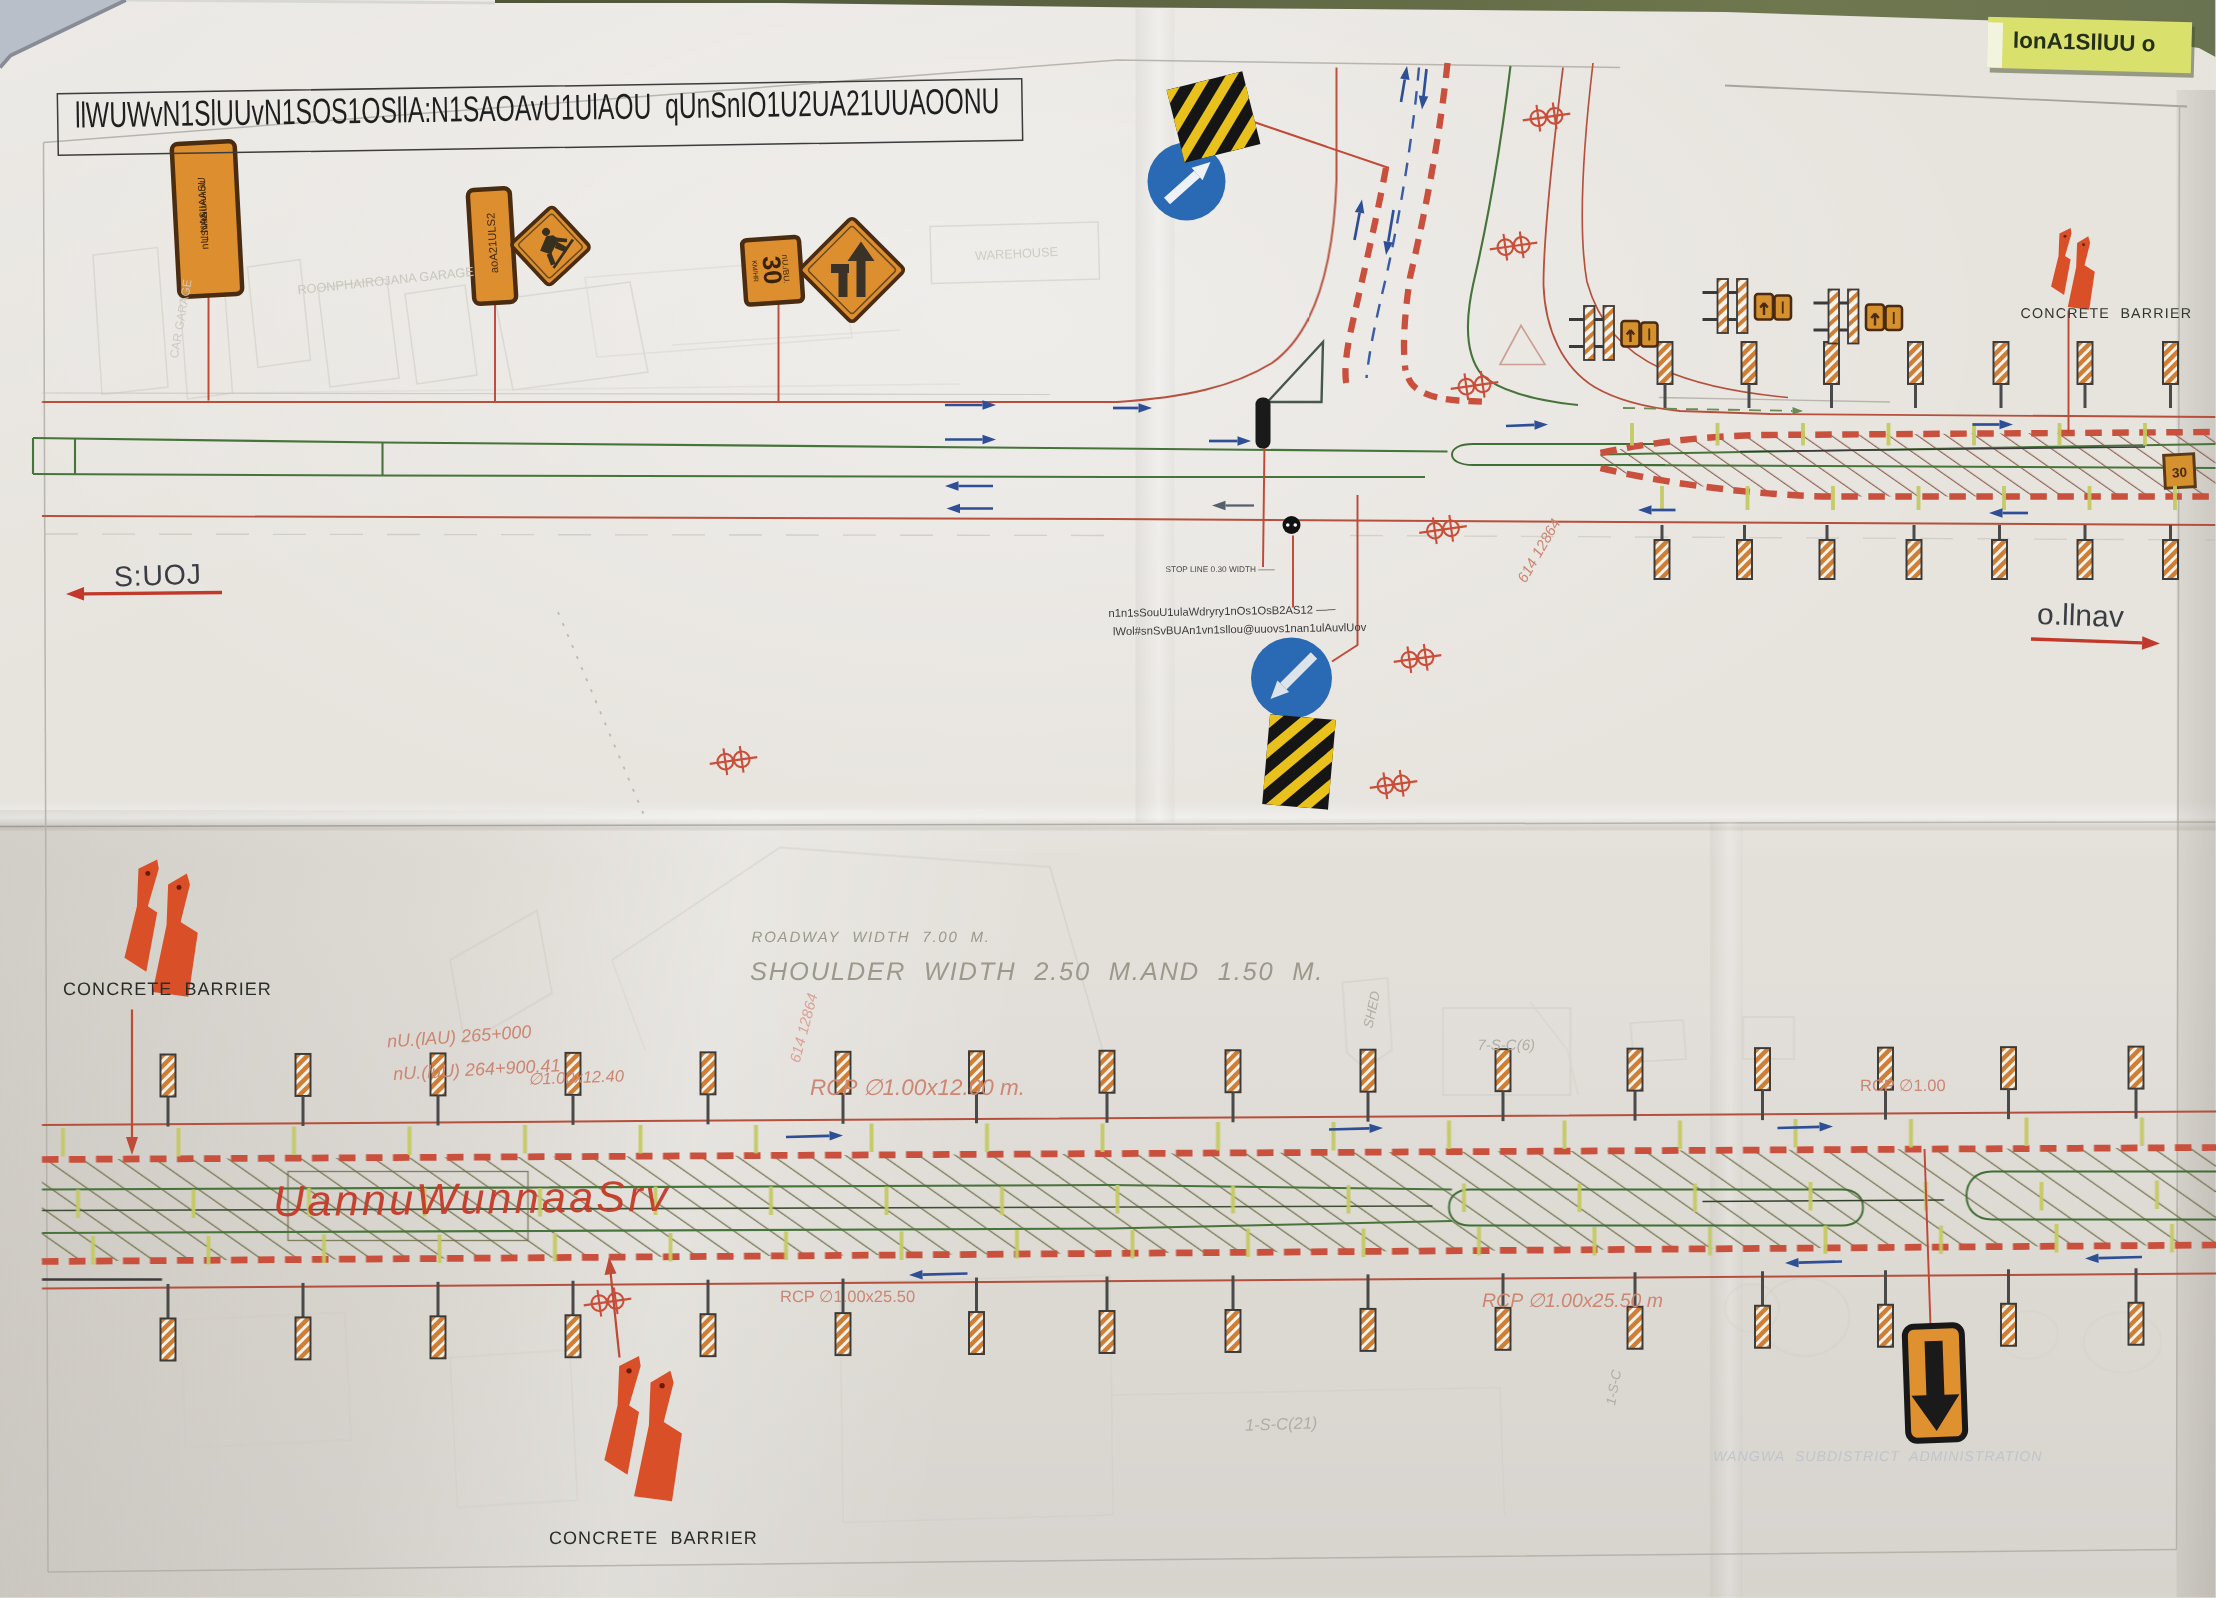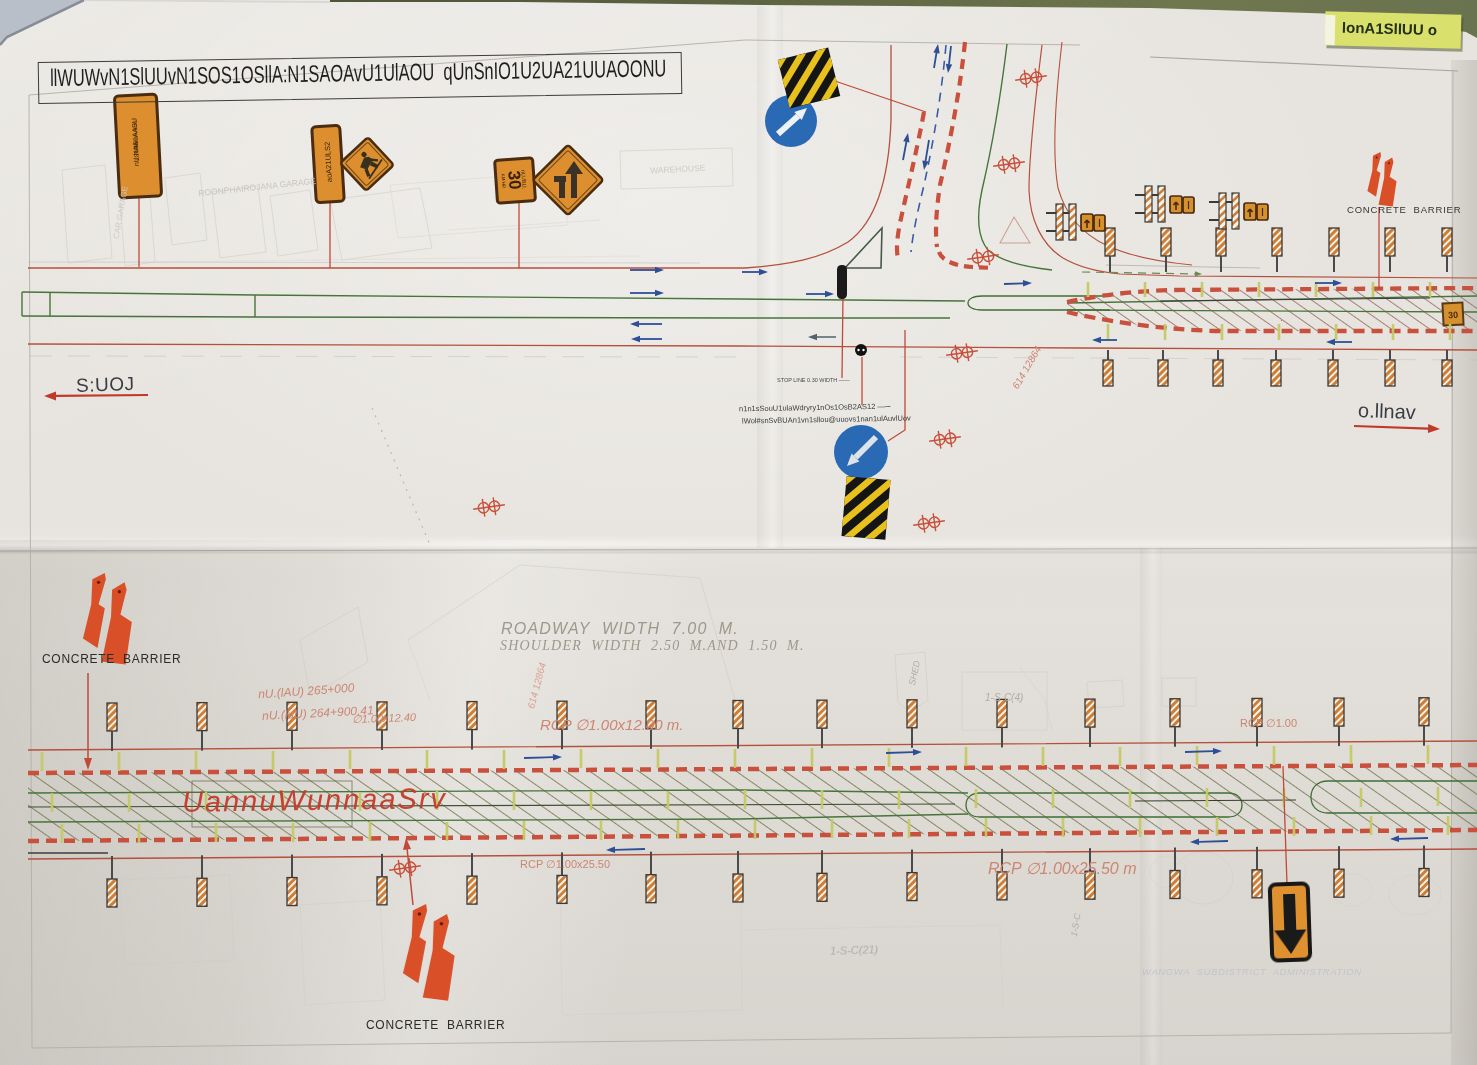--- a/index.html
+++ b/index.html
@@ -1303,33 +1303,33 @@
   </svg>
 
 <div class="t" style="left:1347px;top:204px;font-size:9.5px;color:#33352f;letter-spacing:0.8px;">CONCRETE&nbsp; BARRIER</div>
 <div class="t" style="left:42px;top:652px;font-size:12px;color:#2b2d28;letter-spacing:0.7px;">CONCRETE&nbsp; BARRIER</div>
 <div class="t" style="left:366px;top:1018px;font-size:12px;color:#2b2d28;letter-spacing:0.7px;">CONCRETE&nbsp; BARRIER</div>
 
 <div class="t" style="left:777px;top:377px;font-size:5.5px;color:#4a4a4a;">STOP LINE 0.30 WIDTH ——</div>
 <div class="t" style="left:739px;top:403px;font-size:7.5px;color:#3c3c3c;transform:rotate(-1deg);">n1n1sSouU1ulaWdryry1nOs1OsB2AS12 —─</div>
 <div class="t" style="left:742px;top:415px;font-size:7.5px;color:#3c3c3c;transform:rotate(-1deg);">lWol#snSvBUAn1vn1sllou@uuovs1nan1ulAuvlUov</div>
 
-<div class="t" style="left:501px;top:620px;font-size:16px;color:#9c988c;letter-spacing:1.2px;font-style:italic;">ROADWAY&nbsp; WIDTH&nbsp; 7.00&nbsp; M.</div>
-<div class="t" style="left:500px;top:638px;font-size:14px;color:#9c988c;letter-spacing:1.2px;font-style:italic;font-family:Liberation Serif, serif;">SHOULDER&nbsp; WIDTH&nbsp; 2.50&nbsp; M.AND&nbsp; 1.50&nbsp; M.</div>
+<div class="t" style="left:501px;top:620px;font-size:10px;color:#9c988c;letter-spacing:1.2px;font-style:italic;">ROADWAY&nbsp; WIDTH&nbsp; 7.00&nbsp; M.</div>
+<div class="t" style="left:500px;top:638px;font-size:17px;color:#9c988c;letter-spacing:1.2px;font-style:italic;">SHOULDER&nbsp; WIDTH&nbsp; 2.50&nbsp; M.AND&nbsp; 1.50&nbsp; M.</div>
 <div class="t" style="left:1142px;top:966px;font-size:9.5px;color:#c0c5cc;letter-spacing:0.6px;font-style:italic;text-align:center;">WANGWA&nbsp; SUBDISTRICT&nbsp; ADMINISTRATION</div>
 
 <div class="t" style="left:258px;top:684px;font-size:12px;color:#cc8672;transform:rotate(-4deg);font-style:italic;">nU.(lAU) 265+000</div>
 <div class="t" style="left:262px;top:706px;font-size:12px;color:#cc8672;transform:rotate(-3deg);font-style:italic;">nU.(luU) 264+900.41</div>
 <div class="t" style="left:352px;top:712px;font-size:11px;color:#cc8672;font-style:italic;transform:rotate(-2deg);">∅1.00x12.40</div>
 <div class="t" style="left:540px;top:716px;font-size:15px;color:#cc8672;font-style:italic;">RCP ∅1.00x12.00 m.</div>
 <div class="t" style="left:520px;top:858px;font-size:11px;color:#cc8672;">RCP ∅1.00x25.50</div>
-<div class="t" style="left:988px;top:859px;font-size:16px;color:#cc8672;font-style:italic;">RCP ∅1.00x25.50 m</div>
+<div class="t" style="left:988px;top:859px;font-size:13px;color:#cc8672;font-style:italic;">RCP ∅1.00x25.50 m</div>
 <div class="t" style="left:1240px;top:717px;font-size:11px;color:#cc8672;">RCP ∅1.00</div>
 <div class="t" style="left:1003px;top:362px;font-size:10px;color:#cc8672;font-style:italic;transform:rotate(-60deg);">614 12864</div>
 <div class="t" style="left:513px;top:680px;font-size:10px;color:#dba193;font-style:italic;transform:rotate(-75deg);">614 12864</div>
-<div class="t" style="left:985px;top:692px;font-size:10px;color:#b0ada4;font-style:italic;">1-S-C(4)</div>
+<div class="t" style="left:985px;top:692px;font-size:10px;color:#b0ada4;font-style:italic;">7-S-C(6)</div>
 <div class="t" style="left:830px;top:944px;font-size:11px;color:#b0ada4;font-style:italic;transform:rotate(-2deg);">1-S-C(21)</div>
 <div class="t" style="left:1064px;top:920px;font-size:9px;color:#b0ada4;font-style:italic;transform:rotate(-80deg);">1-S-C</div>
 <div class="t" style="left:902px;top:668px;font-size:9px;color:#b0ada4;font-style:italic;transform:rotate(-78deg);">SHED</div>
 <div class="t" style="left:198px;top:182px;font-size:8.5px;color:#c9c6bd;transform:rotate(-6deg);">ROONPHAIROJANA GARAGE</div>
 <div class="t" style="left:650px;top:164px;font-size:8.5px;color:#cfccc3;transform:rotate(-3deg);">WAREHOUSE</div>
 <div class="t" style="left:94px;top:208px;font-size:8px;color:#ccc9c0;transform:rotate(-80deg);">CAR GARAGE</div>
 
 <div class="t" style="left:182px;top:784px;font-size:29px;color:#c43a28;font-style:italic;letter-spacing:2px;transform:rotate(-0.8deg);opacity:0.95;">UannuWunnaaSrv</div>
 </body></html>

